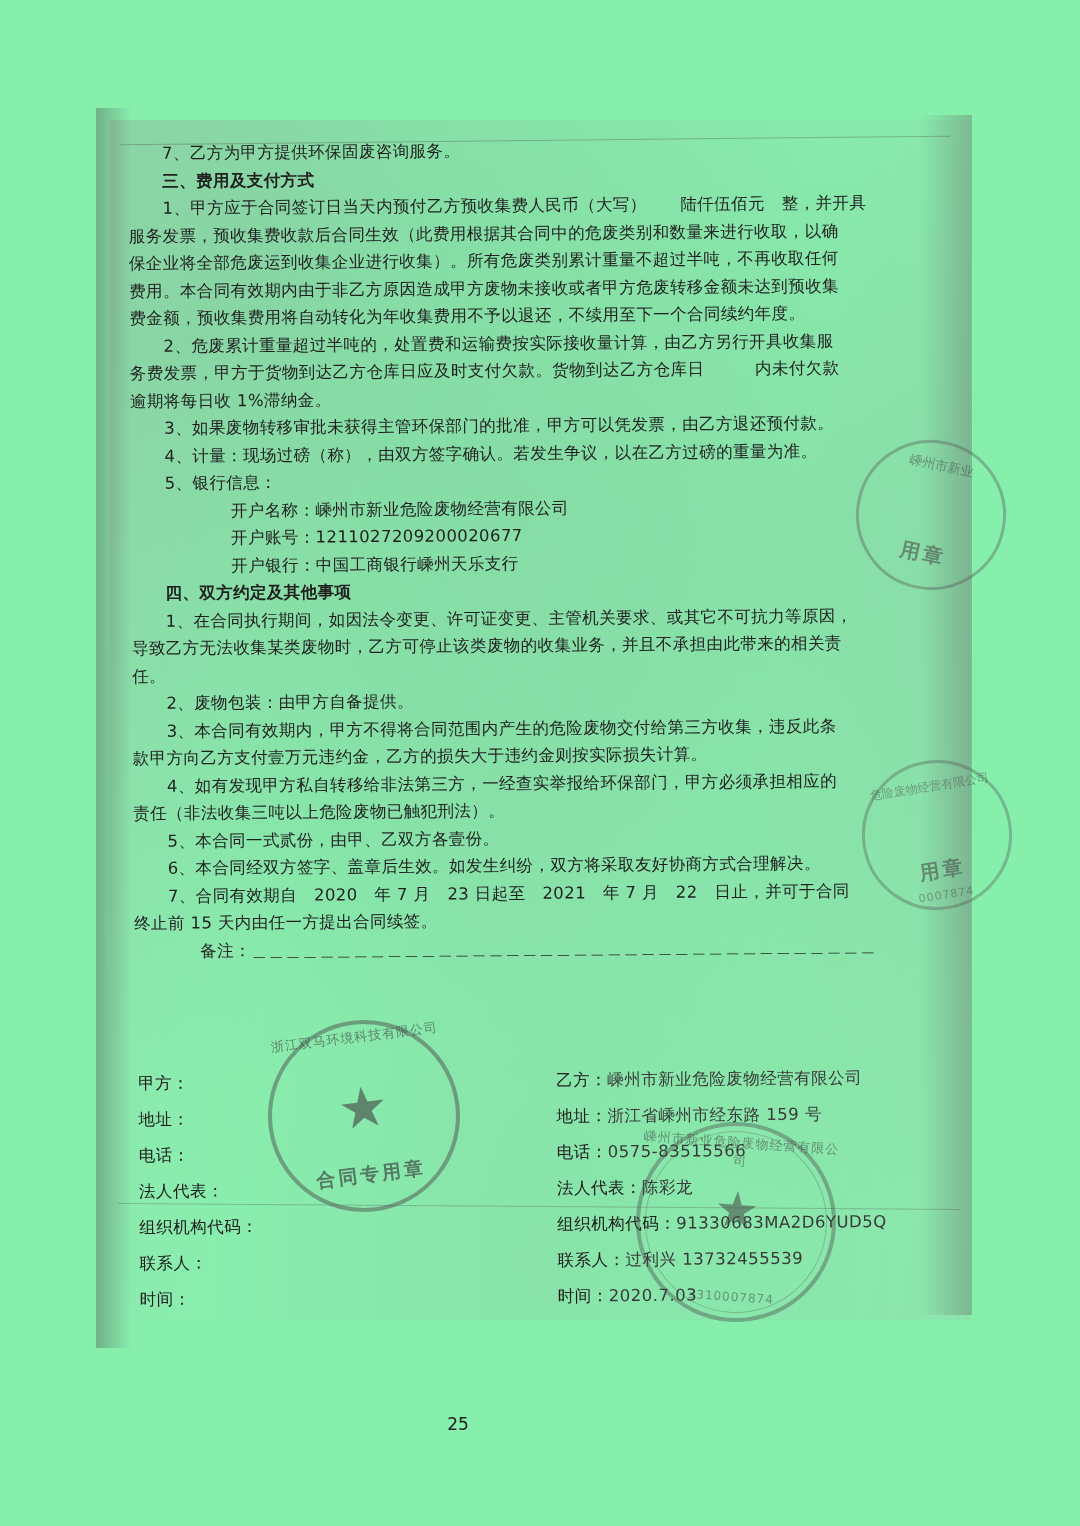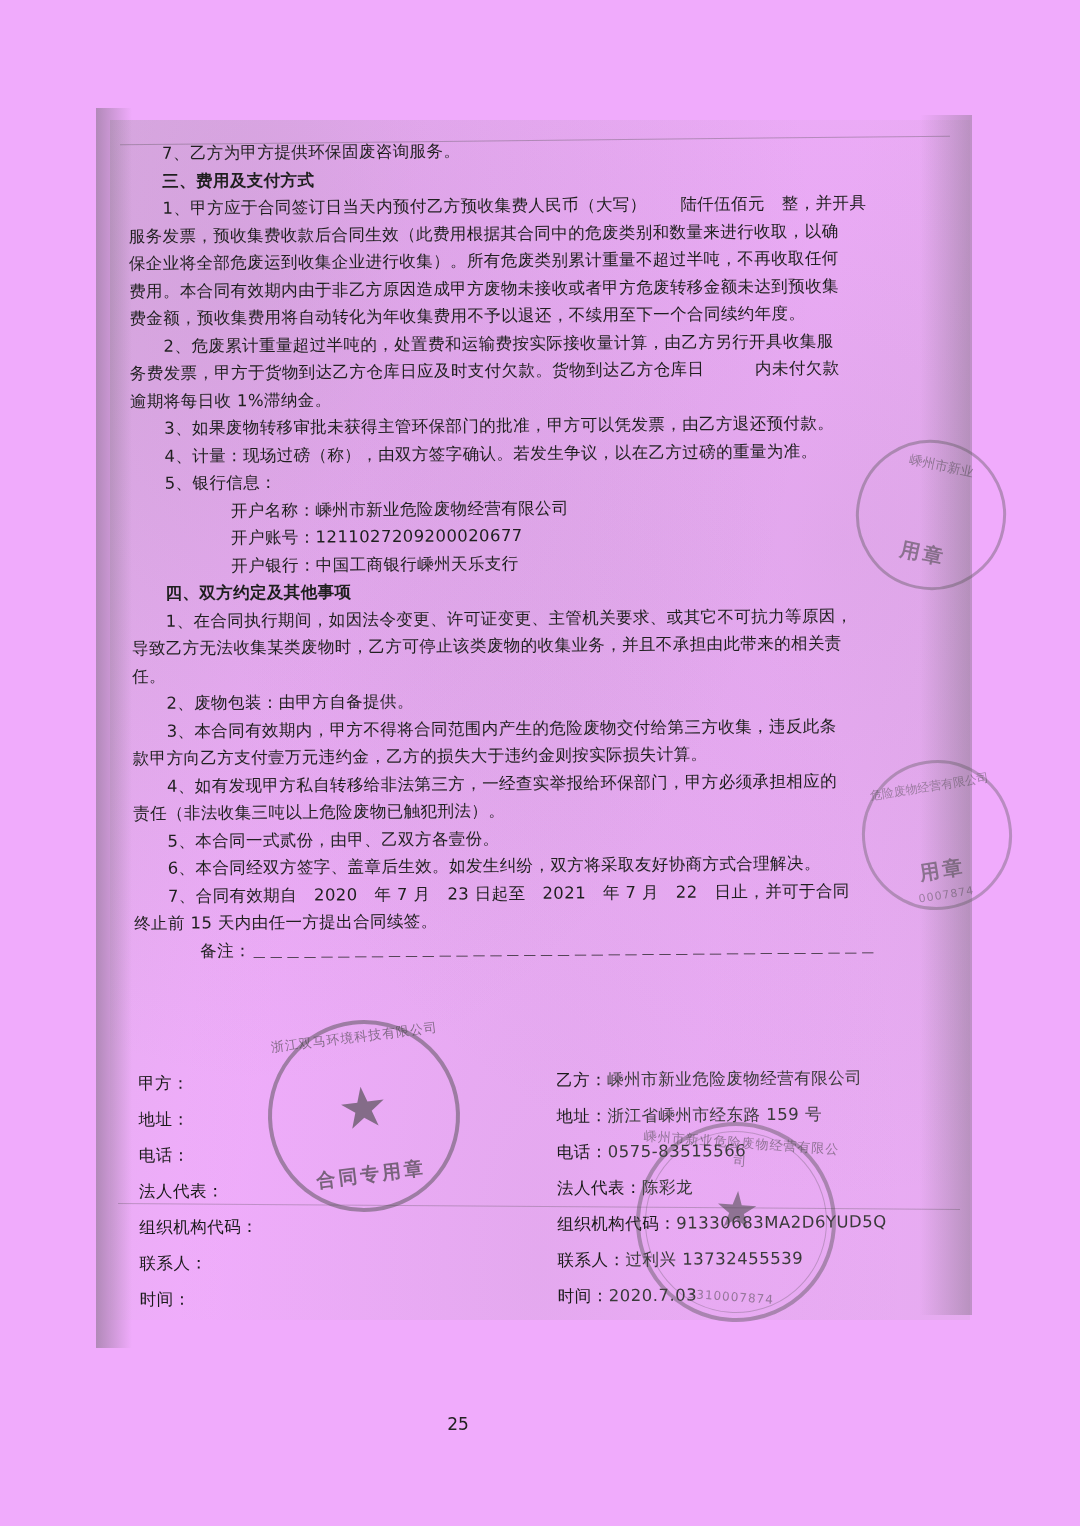--- a/index.html
+++ b/index.html
@@ -15,21 +15,21 @@
     position: relative;
     overflow: hidden;
   }
 
   
   .page {
     position: absolute;
     left: 0; top: 0;
     width: 1080px;
     height: 1526px;
-    background: #f0abfc;
+    background: #86efac;
   }
 
   
   .scan-tint {
     position: absolute;
     left: 110px; top: 120px;
     width: 860px; height: 1200px;
     background:
       radial-gradient(ellipse at 18% 12%, rgba(120,120,120,0.18), rgba(255,255,255,0) 55%),
       radial-gradient(ellipse at 85% 35%, rgba(130,130,130,0.13), rgba(255,255,255,0) 60%),

